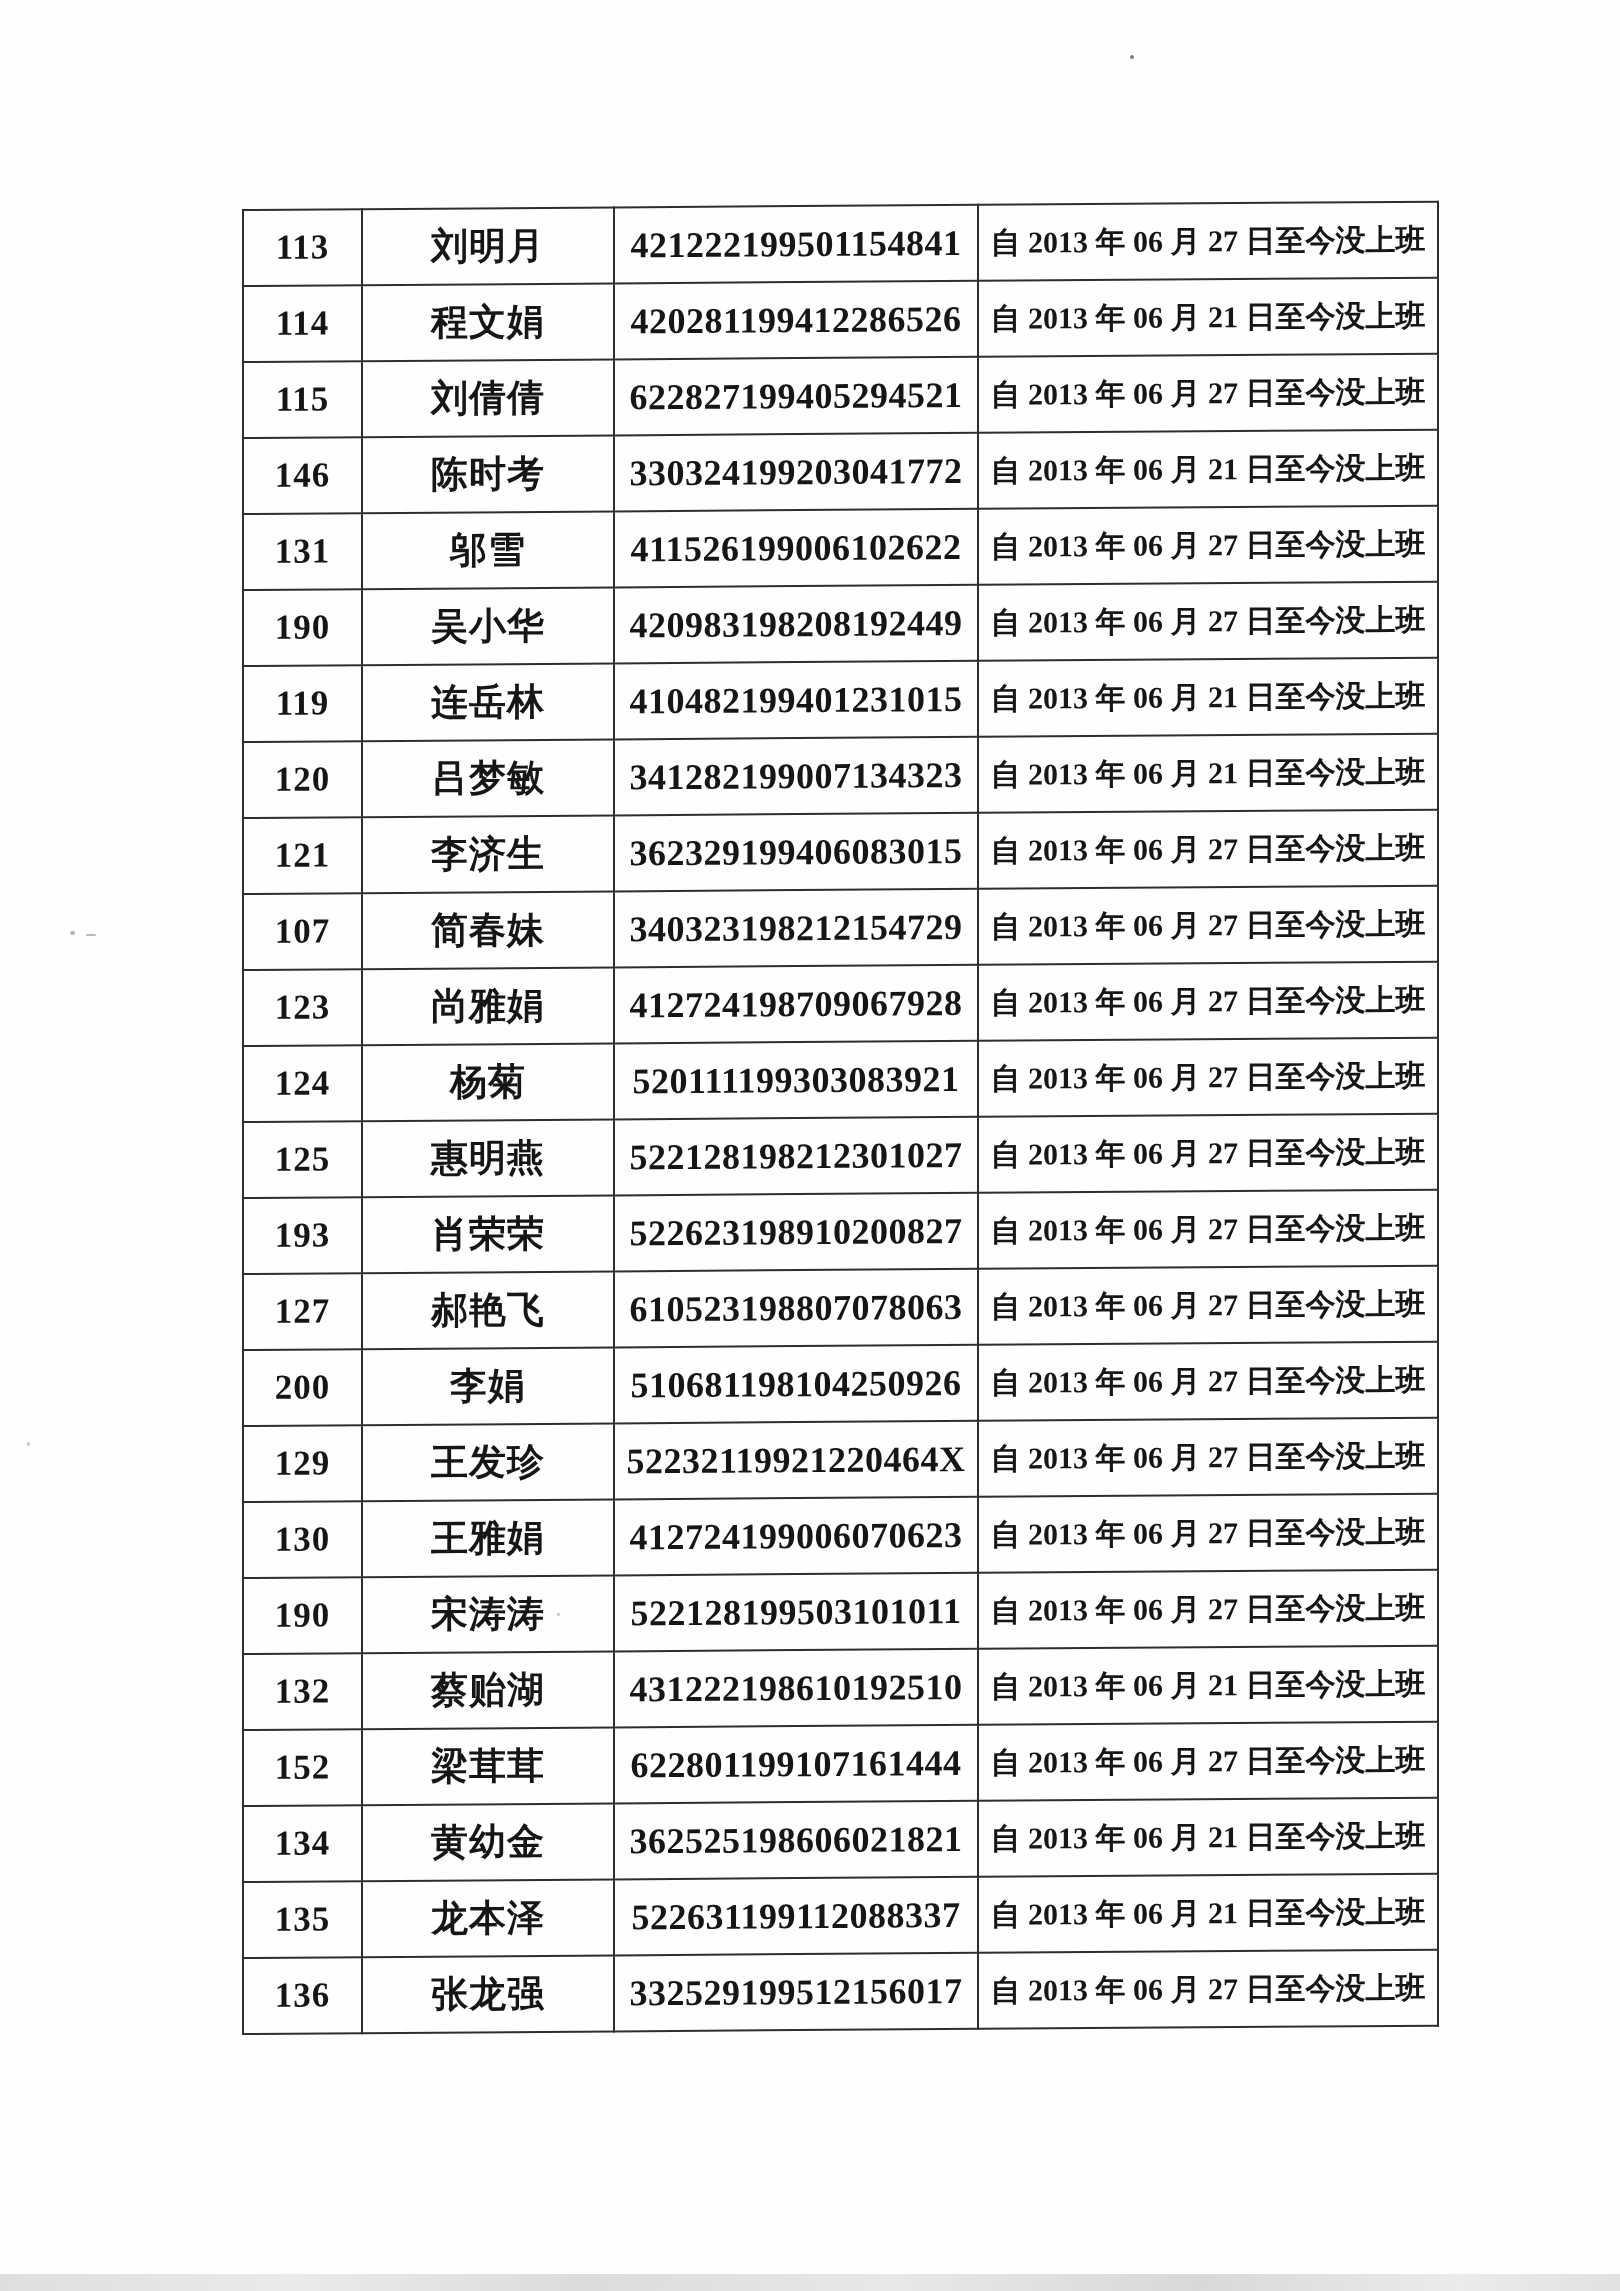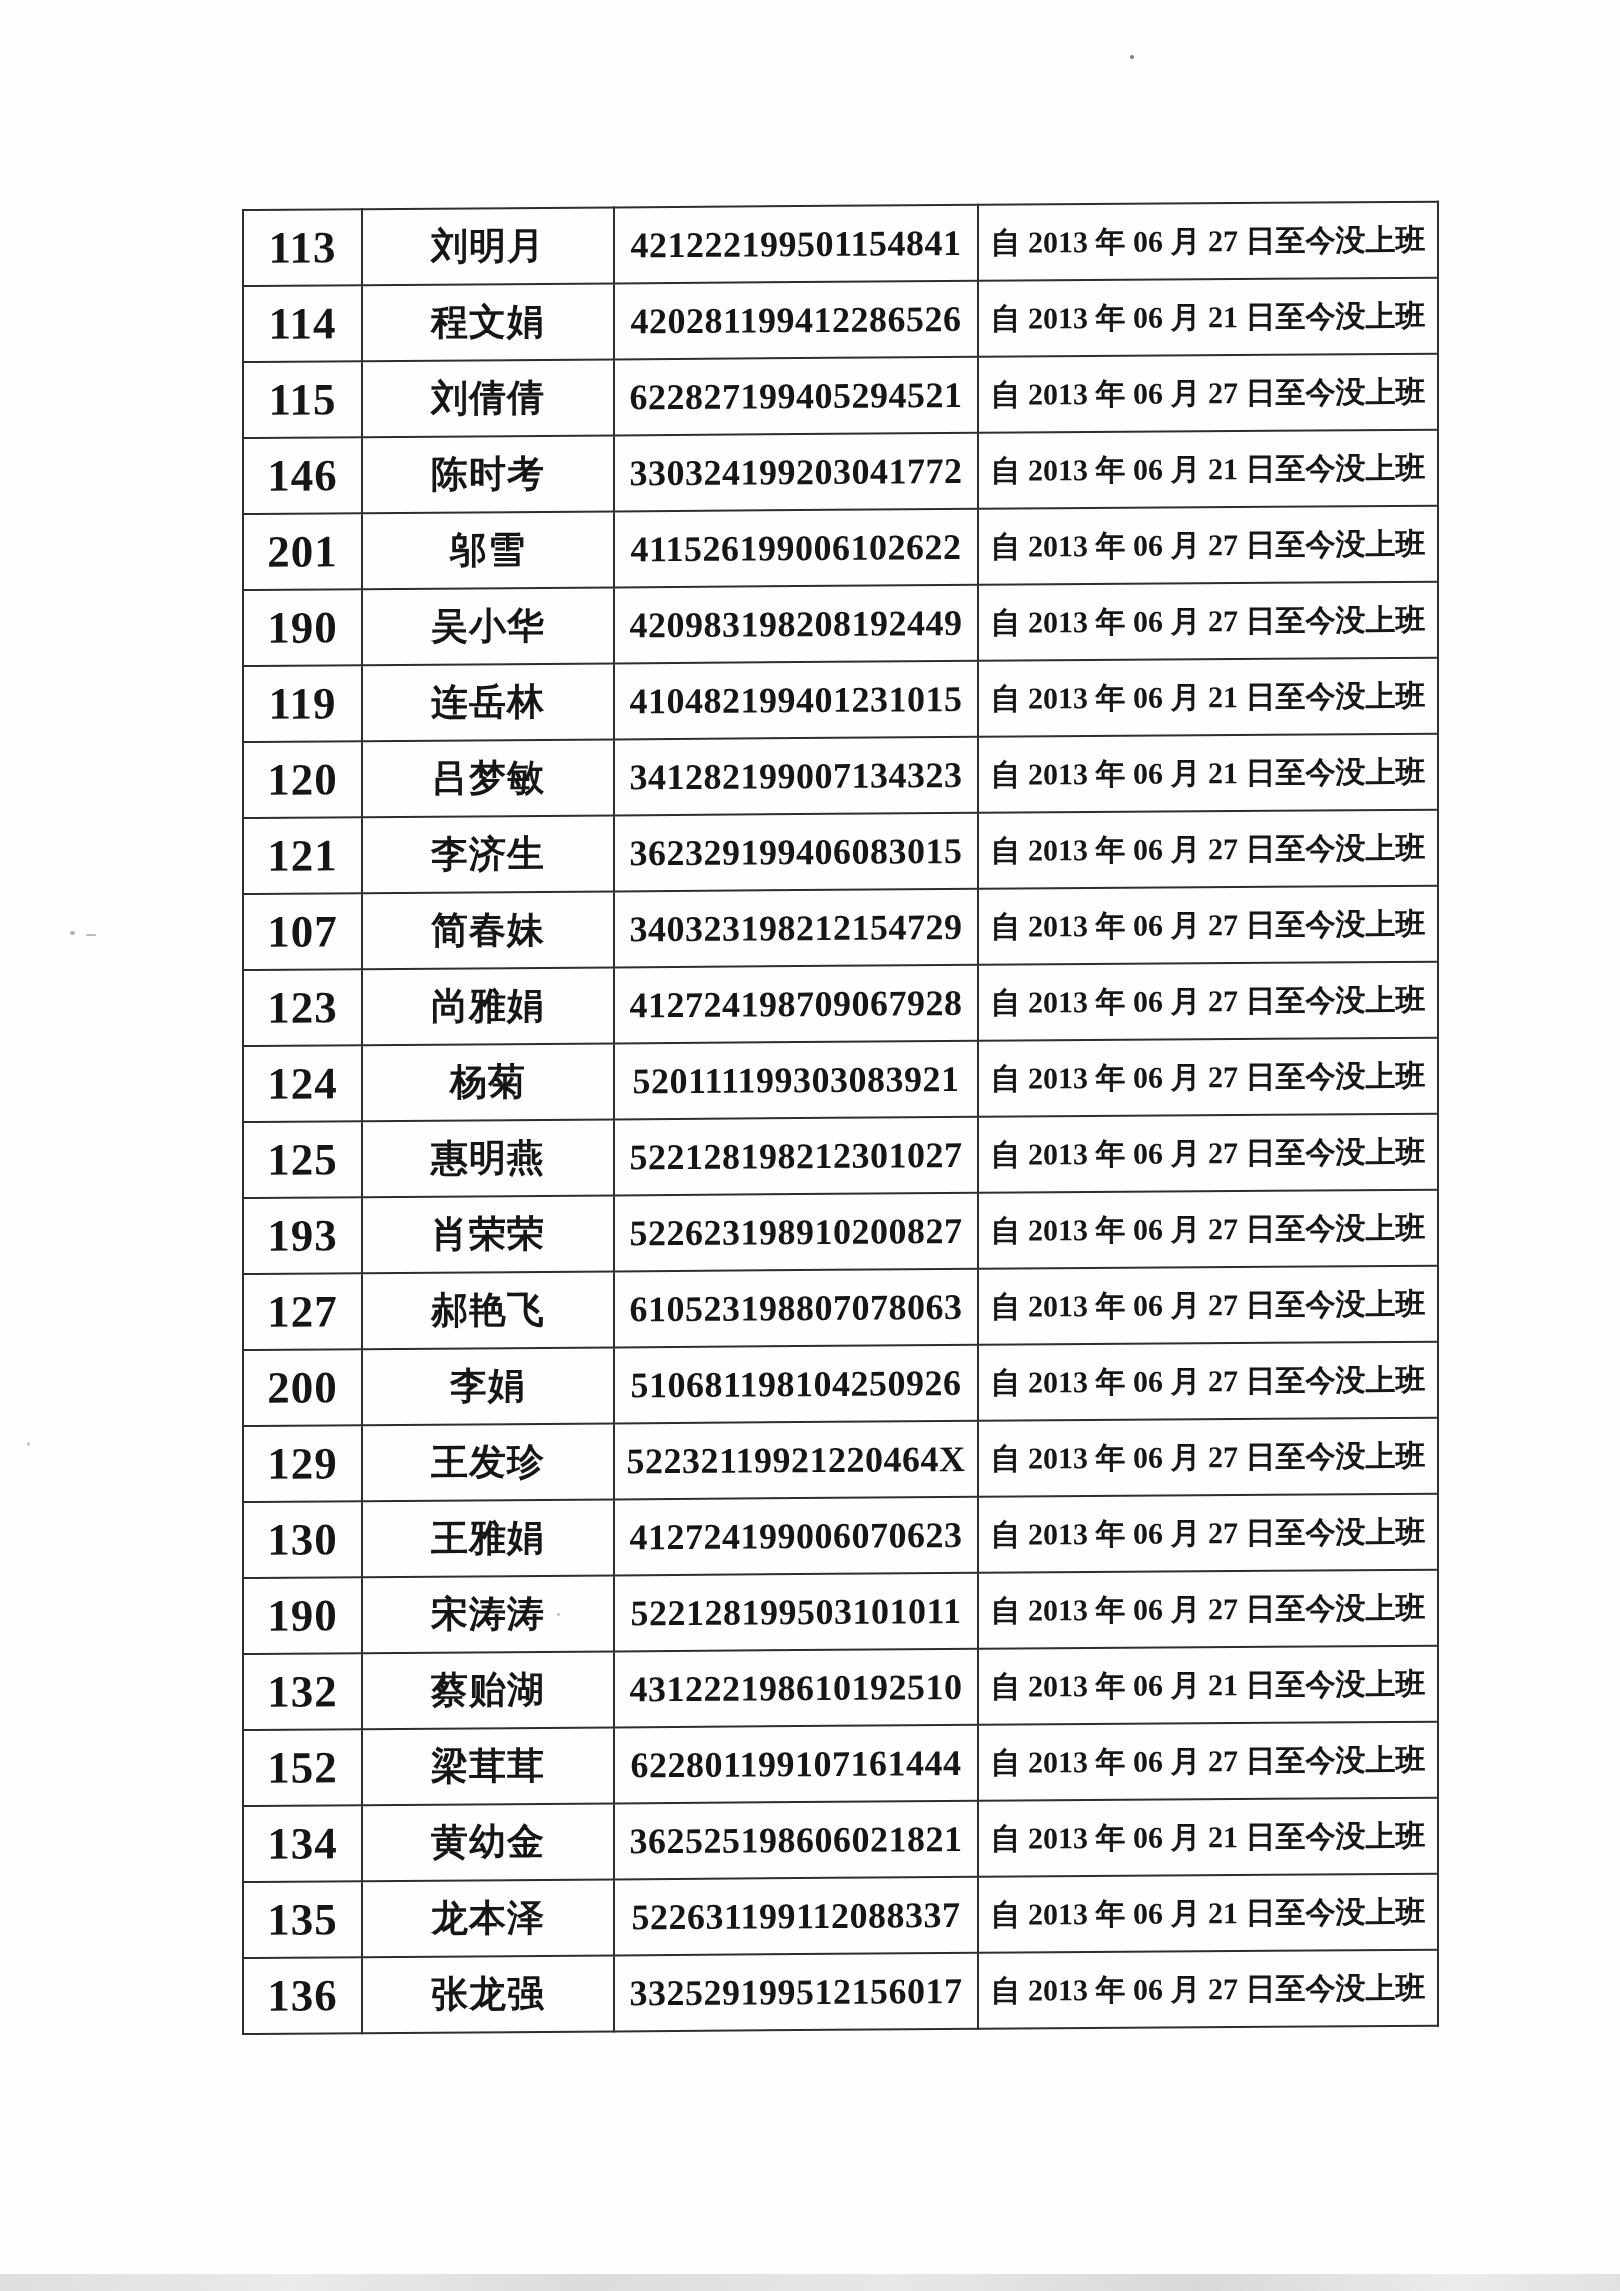--- a/index.html
+++ b/index.html
@@ -39,21 +39,21 @@
     height: 74px;
     padding: 0;
     text-align: center;
     vertical-align: middle;
     font-weight: 700;
     color: #161616;
     white-space: nowrap;
     overflow: hidden;
   }
   table.roster td.c-no {
-    font-size: 45px;
+    font-size: 35px;
     letter-spacing: 1px;
   }
   table.roster td.c-name {
     font-size: 37px;
     letter-spacing: 1px;
   }
   table.roster td.c-id {
     font-size: 36px;
     letter-spacing: 0.5px;
   }
@@ -116,21 +116,21 @@
           <td class="c-id">622827199405294521</td>
           <td class="c-status">自 2013 年 06 月 27 日至今没上班</td>
         </tr>
         <tr>
           <td class="c-no">146</td>
           <td class="c-name">陈时考</td>
           <td class="c-id">330324199203041772</td>
           <td class="c-status">自 2013 年 06 月 21 日至今没上班</td>
         </tr>
         <tr>
-          <td class="c-no">201</td>
+          <td class="c-no">131</td>
           <td class="c-name">邬雪</td>
           <td class="c-id">411526199006102622</td>
           <td class="c-status">自 2013 年 06 月 27 日至今没上班</td>
         </tr>
         <tr>
           <td class="c-no">190</td>
           <td class="c-name">吴小华</td>
           <td class="c-id">420983198208192449</td>
           <td class="c-status">自 2013 年 06 月 27 日至今没上班</td>
         </tr>

